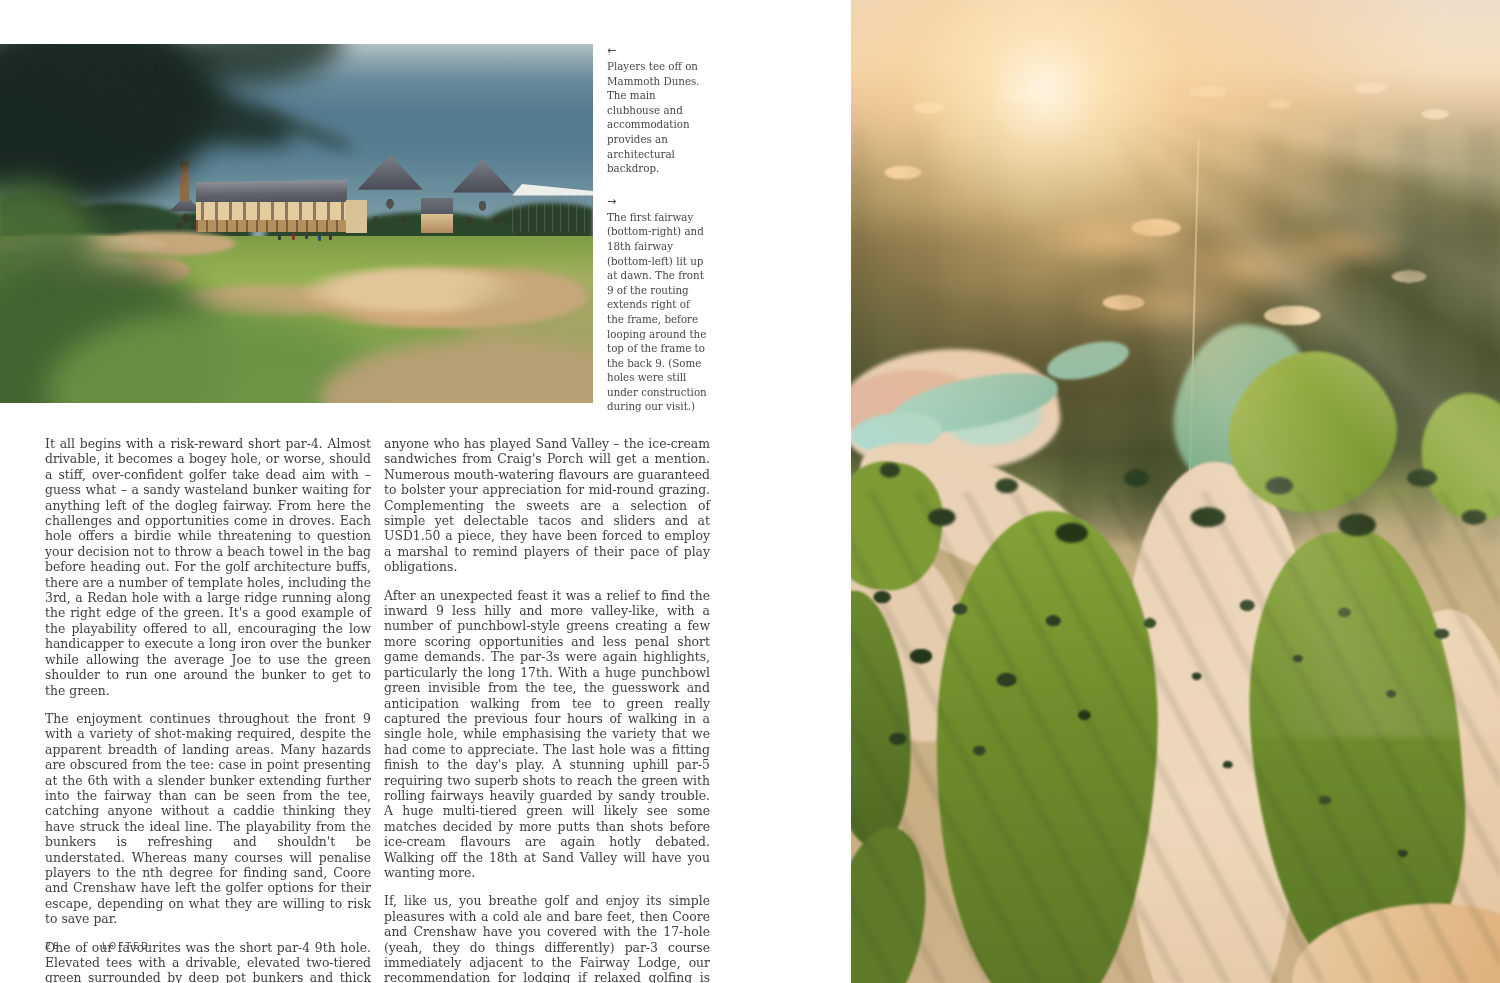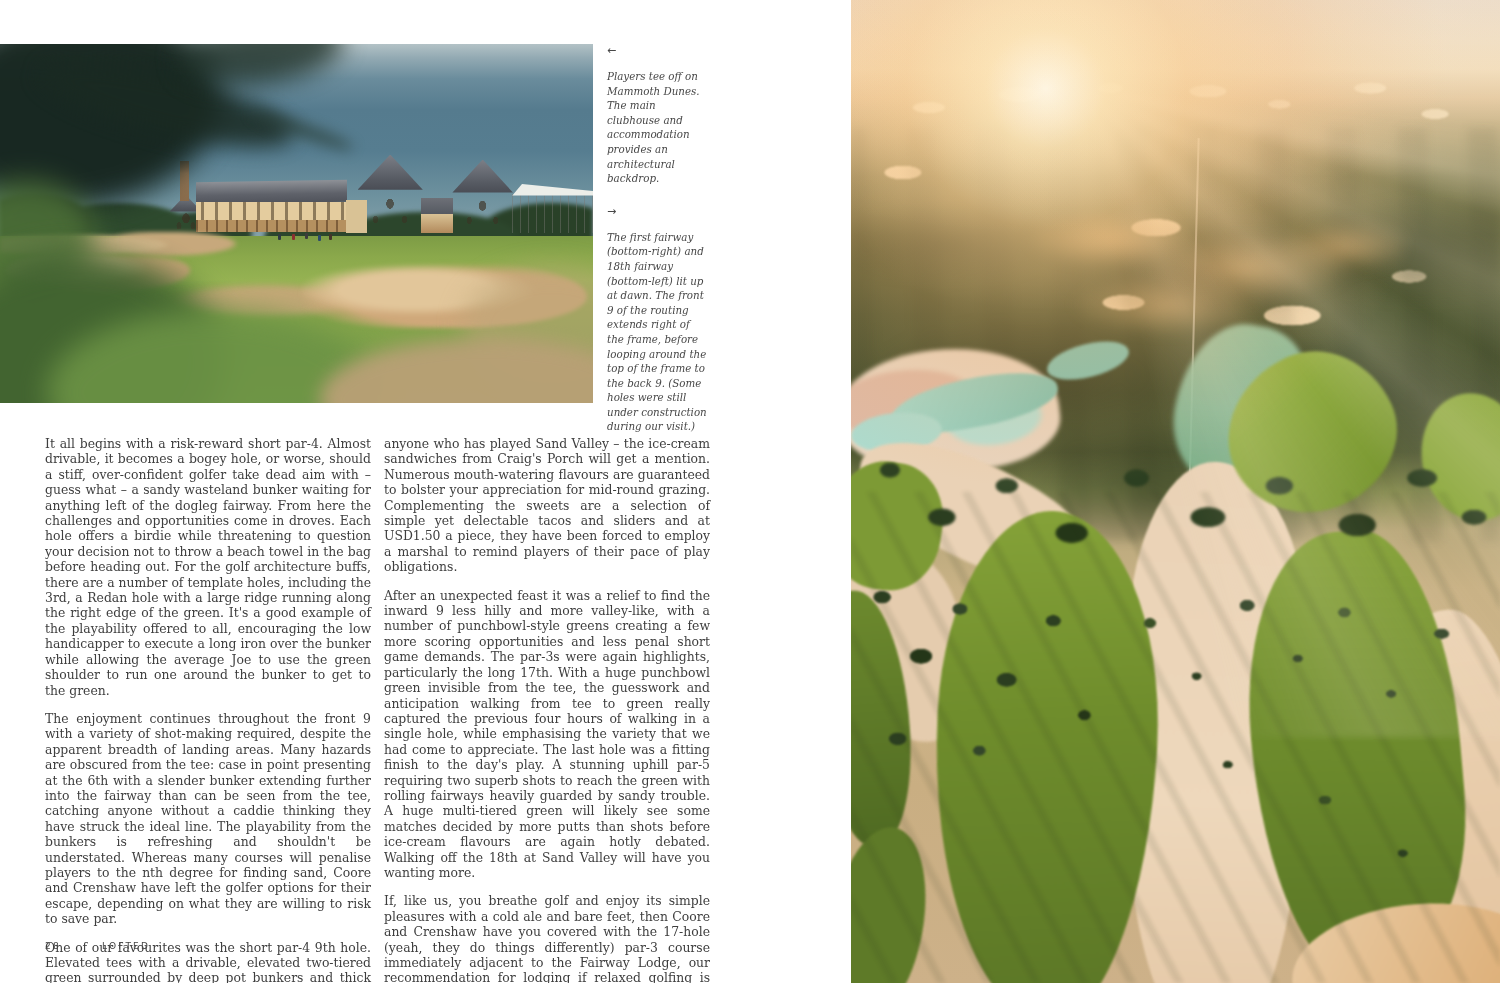--- a/index.html
+++ b/index.html
@@ -100,21 +100,21 @@
   .cl-fg-tan { left: 54%; top: 82%; width: 56%; height: 34%; border-radius: 50%;
     background: #c2a97e;
     background-image: repeating-linear-gradient(93deg, rgba(120,95,55,.35) 0 2px, transparent 2px 6px);
     filter: blur(9px); opacity: .95; }
   .cl-fg-tan2 { left: 78%; top: 62%; width: 30%; height: 32%; border-radius: 50%;
     background: rgba(190,165,120,.55); filter: blur(12px); }
 
   
   .caption-col { position: absolute; left: 607px; top: 44px; width: 100px; }
   .caption-arrow { font-family: "DejaVu Sans", sans-serif; font-size: 11px; color: #474747; line-height: 14px; }
-  .caption-text { font-style: italic; font-size: 10.3px; line-height: 14.6px; color: #474747; margin-top: 11px; }
+  .caption-text { font-size: 10.3px; line-height: 14.6px; color: #474747; margin-top: 1px; }
   .caption-block + .caption-block { margin-top: 19px; }
 
   
   .col { position: absolute; top: 436px; width: 326px; font-size: 12.4px; line-height: 15.4px;
     color: #3e3e3e; text-align: justify; }
   #col-1 { left: 45px; }
   #col-2 { left: 384px; }
   .col p { margin: 0 0 13px 0; }
 
   

